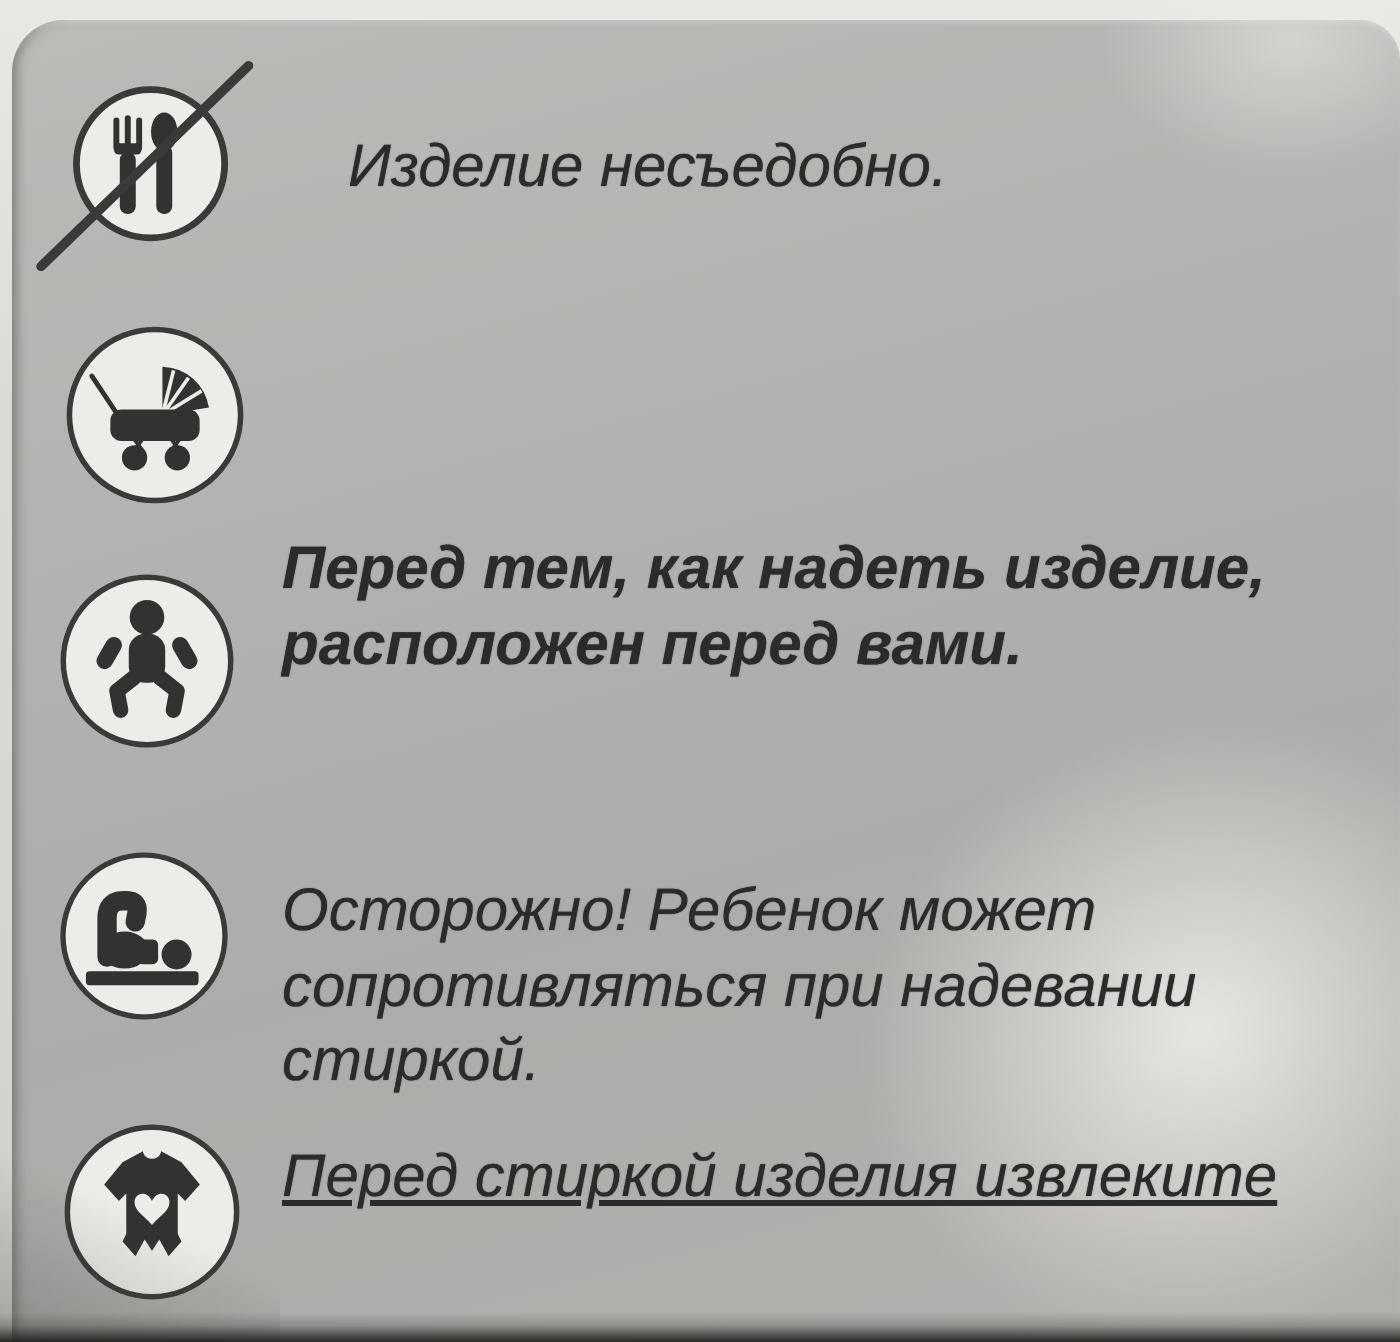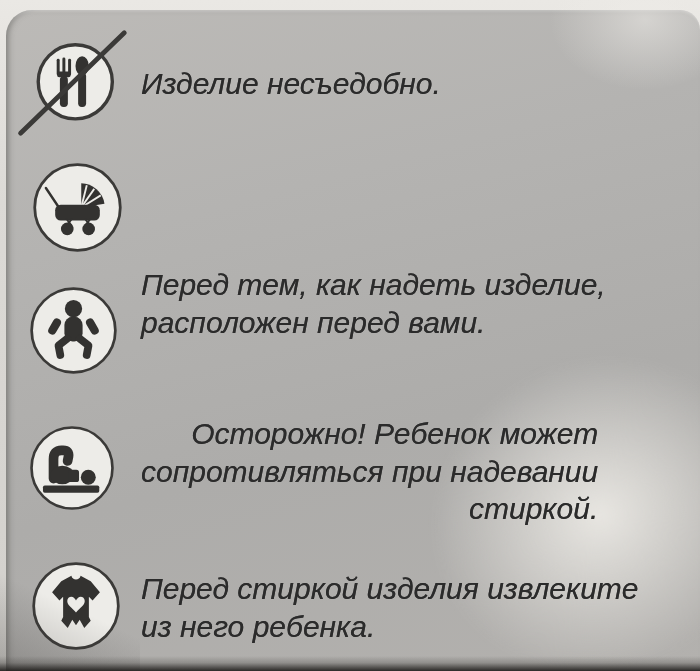--- a/index.html
+++ b/index.html
@@ -56,21 +56,21 @@
       <path d="M37,30 L37,42"></path>
         <path d="M42,29 L42,42"></path>
         <path d="M47,30 L47,42"></path>
     </g>
     <rect class="ink" x="36" y="40" width="12" height="5" rx="2"></rect>
     <rect class="ink" x="38.5" y="44" width="7" height="27" rx="3.2"></rect>
     <ellipse class="ink" cx="58" cy="35" rx="5.8" ry="8.5"></ellipse>
     <rect class="ink" x="54.5" y="41" width="7" height="30" rx="3.2"></rect>
     <line x1="4" y1="94" x2="95" y2="6" stroke="#3b3a38" stroke-width="4.2" stroke-linecap="round"></line>
   </svg>
-  <div class="txt" style="top:65px;">
+  <div class="txt" style="top:65px;margin-left:33px;">
     <div>Изделие несъедобно.</div>
   </div>
 
   <svg class="icon" style="left:31px; top:161px;" width="93" height="93" viewBox="0 0 100 100">
     <circle class="icon-circle" cx="50" cy="50" r="46"></circle>
     <line x1="30" y1="50" x2="16" y2="29" stroke="#333230" stroke-width="2.6" stroke-linecap="round"></line>
     <path class="ink" d="M54,50 L54,24 A26,26 0 0 1 79,46 Z"></path>
     <g stroke="#edece8" stroke-width="2">
       <line x1="54" y1="50" x2="60" y2="26"></line>
       <line x1="54" y1="50" x2="68" y2="30"></line>
@@ -89,50 +89,49 @@
 
   <svg class="icon" style="left:28px; top:285px;" width="91" height="91" viewBox="0 0 100 100">
     <circle class="icon-circle" cx="50" cy="50" r="46"></circle>
     <circle class="ink" cx="50" cy="26" r="9.5"></circle>
     <rect class="ink" x="40" y="35" width="20" height="27" rx="9"></rect>
     <rect class="ink" x="28" y="37" width="9" height="19" rx="4.5" transform="rotate(30 32.5 40)"></rect>
     <rect class="ink" x="63" y="37" width="9" height="19" rx="4.5" transform="rotate(-30 67.5 40)"></rect>
     <path class="ink-stroke" stroke-width="8.5" stroke-linecap="round" stroke-linejoin="round" d="M43,59 L33.5,66.5 L35.5,77"></path>
     <path class="ink-stroke" stroke-width="8.5" stroke-linecap="round" stroke-linejoin="round" d="M57,59 L66.5,66.5 L64.5,77"></path>
   </svg>
-  <div class="txt" style="top:266px;">
+  <div class="txt" style="top:266px;font-weight:bold;">
     <div>Перед тем, как надеть изделие,</div>
     <div>расположен перед вами.</div>
   </div>
 
   <svg class="icon" style="left:28px; top:424px;" width="88" height="88" viewBox="0 0 100 100">
     <circle class="icon-circle" cx="50" cy="50" r="46"></circle>
     <path class="ink-stroke" stroke-width="11" stroke-linecap="round" stroke-linejoin="round" d="M29,62 L29,40 Q29,30 38,30 L40,30 Q47,30 46,37 L45,42"></path>
     <ellipse class="ink" cx="39" cy="58" rx="13.5" ry="10.5"></ellipse>
     <rect class="ink" x="46" y="52" width="12" height="14" rx="3"></rect>
     <circle class="ink" cx="68.5" cy="60.5" r="8.5"></circle>
     <rect class="ink" x="17" y="70" width="64" height="8" rx="2"></rect>
   </svg>
-  <div class="txt" style="top:415px;text-align:right;">
+  <div class="txt" style="top:437px;">
     <div>Осторожно! Ребенок может</div>
     <div>сопротивляться при надевании</div>
     <div>стиркой.</div>
   </div>
 
   <svg class="icon" style="left:30px; top:560px;" width="92" height="92" viewBox="0 0 100 100">
     <circle class="icon-circle" cx="50" cy="50" r="46"></circle>
     <path class="ink" d="M45,17 C46,22.5 54,22.5 55,17
       L66,23 L76,35 L68,44 L64,40
       L64,62 L66,66 L59,74 L54,65 L50,71 L46,65 L41,74 L34,66 L36,62
       L36,40 L32,44 L24,35 L34,23 Z"></path>
     <path d="M50,57 C45.5,51.5 40.5,49.5 40.5,44.5
       C40.5,40.5 45,38.8 47.7,41 C49.2,42.2 50,44 50,44
       C50,44 50.8,42.2 52.3,41 C55,38.8 59.5,40.5 59.5,44.5
       C59.5,49.5 54.5,51.5 50,57 Z" fill="#edece8"></path>
   </svg>
-  <div class="txt" style="top:570px;">
+  <div class="txt" style="top:570px;text-decoration:underline;">
     <div>Перед стиркой изделия извлеките</div>
-    <div>из него ребенка.</div>
   </div>
 
   <div class="shade-bl"></div>
   <div class="shade-bottom"></div>
 </div>
 
 </body></html>

